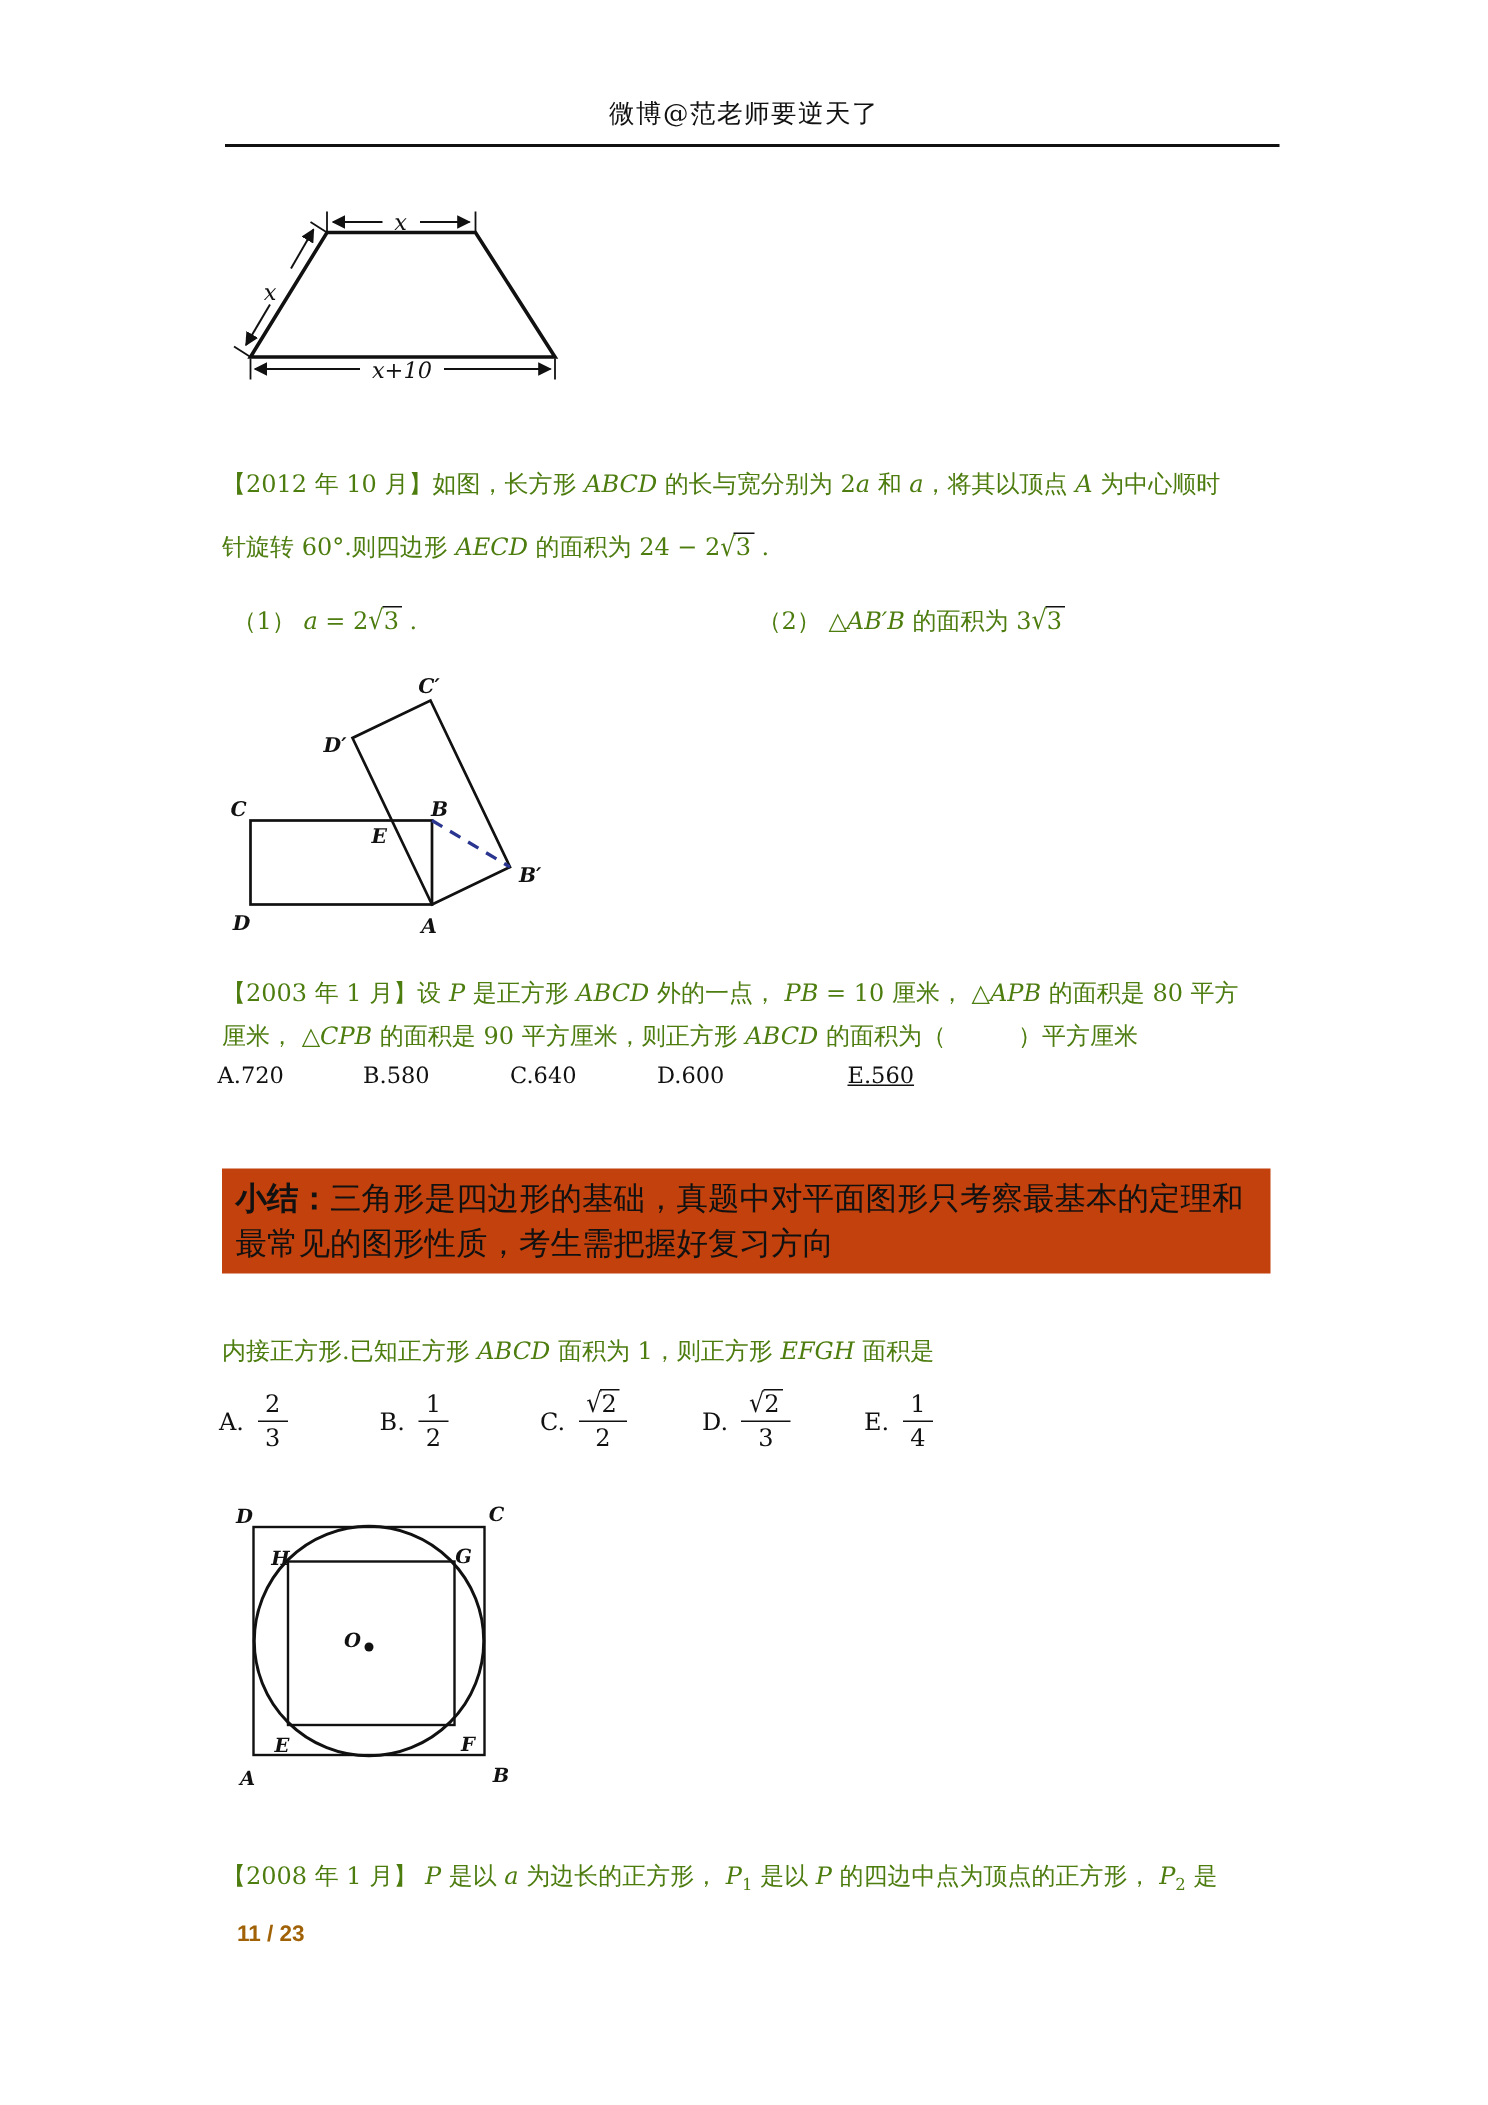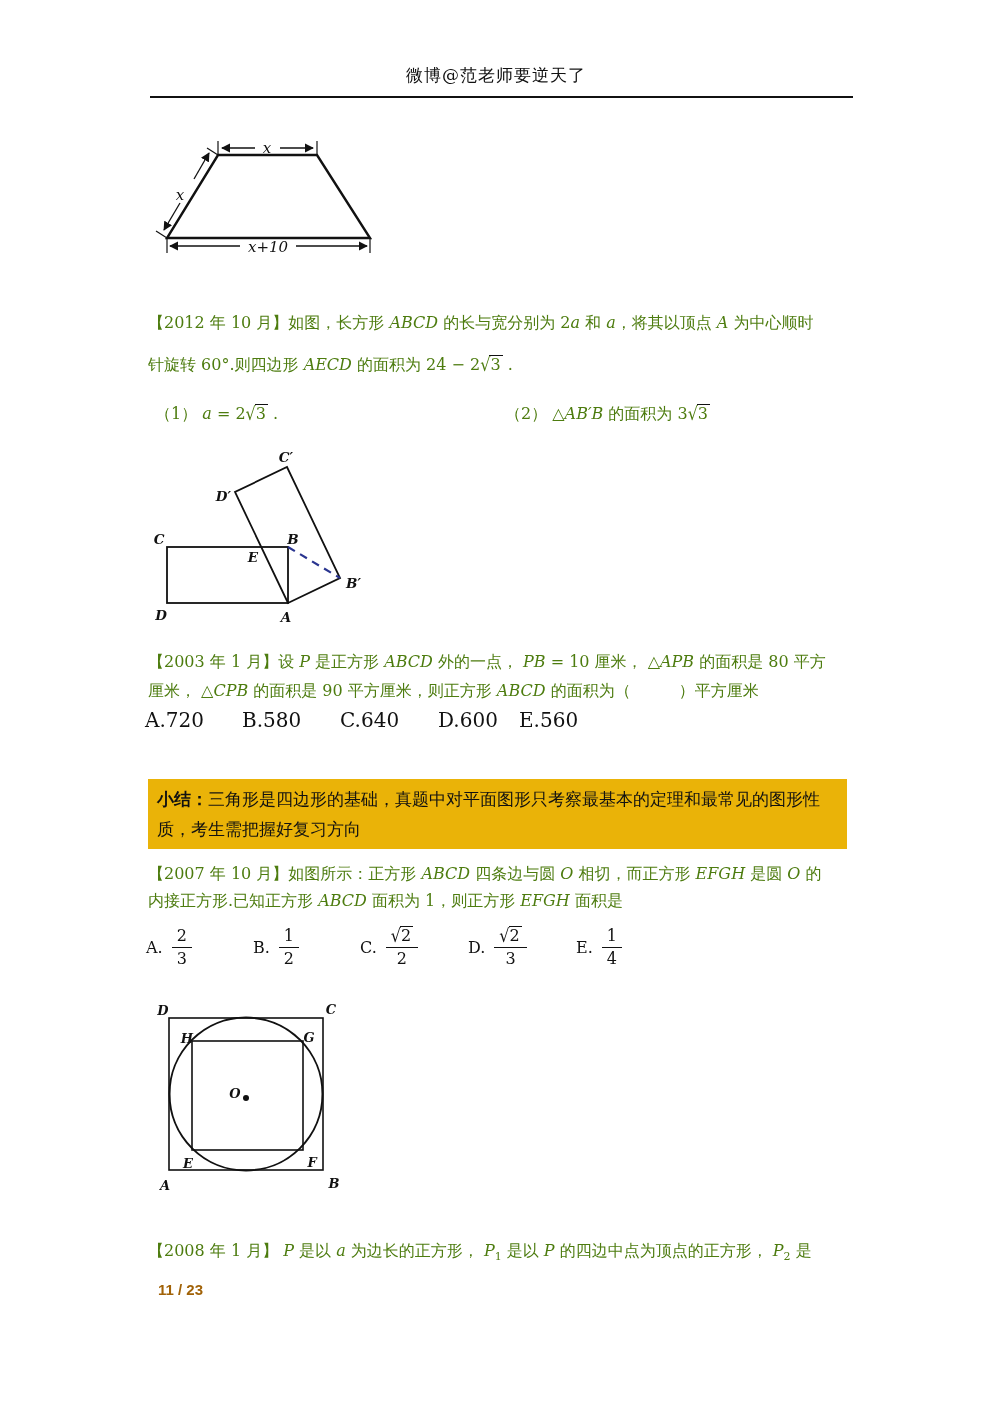--- a/index.html
+++ b/index.html
@@ -12,23 +12,23 @@
   .line { position:absolute; white-space:nowrap; font-size:16px; line-height:20px; color:#4d7c0f; }
   .it { font-style:italic; font-family:"DejaVu Serif","Liberation Serif",serif; }
   .bd { font-weight:bold; }
   .sub { font-size:11px; vertical-align:-4px; }
   .rad { display:inline-block; margin-right:-1px; transform:scaleY(1.12); }
   .sq { display:inline-block; border-top:1.4px solid #111; padding:0 2px 0 1px; line-height:1.1; }
   .header-title { position:absolute; top:64px; left:0; width:100%; text-align:center; font-size:17px; letter-spacing:1px; }
   .header-rule { position:absolute; left:150px; top:96px; width:703px; height:2px; background:#111; }
   .summary-box {
     position:absolute; left:148px; top:779px; width:681px; min-height:50px;
-    background:#eab308; padding:5px 9px; font-size:17px; line-height:30px;
+    background:#c2410c; padding:5px 9px; font-size:21px; line-height:30px;
   }
-  .opt2003 { position:absolute; top:708px; font-size:20px; white-space:nowrap;text-align:center; }
+  .opt2003 { position:absolute; top:708px; font-size:15px; white-space:nowrap;text-align:center; }
   .frac-opt { position:absolute; top:926px; display:flex; align-items:center; gap:9px; font-size:16px; }
   .frac { display:inline-flex; flex-direction:column; align-items:center; line-height:1.25; }
   .frac .num { border-bottom:1.4px solid #111; padding:0 5px 1px 5px; }
   .frac .den { padding-top:1px; }
   .fig-label  { font-family:"DejaVu Serif","Liberation Serif",serif; font-style:italic; fill:#111; }
   .fig-label-b{ font-family:"DejaVu Serif","Liberation Serif",serif; font-style:italic; font-weight:bold; fill:#111; }
   .footer { position:absolute; left:158px; top:1281px; font-family:"Liberation Sans","DejaVu Sans",sans-serif; font-weight:bold; font-size:15px; color:#a16207; }
 </style>
 </head>
 <body>
@@ -83,27 +83,26 @@
     <text class="fig-label-b" x="11" y="175" font-size="13.5" text-anchor="middle">D</text>
     <text class="fig-label-b" x="136" y="177" font-size="13.5" text-anchor="middle">A</text>
   </svg>
 
   <div class="line" style="left:148px; top:652px;"><span>【2003 年 1 月】设 </span><span class="it">P</span><span> 是正方形 </span><span class="it">ABCD</span><span> 外的一点， </span><span class="it">PB</span><span> = 10 厘米， △</span><span class="it">APB</span><span> 的面积是 80 平方</span></div>
   <div class="line" style="left:148px; top:681px;"><span>厘米， △</span><span class="it">CPB</span><span> 的面积是 90 平方厘米，则正方形 </span><span class="it">ABCD</span><span> 的面积为（　　　）平方厘米</span></div>
   <span class="opt2003" style="left:145px;">A.720</span>
   <span class="opt2003" style="left:242px;">B.580</span>
   <span class="opt2003" style="left:340px;">C.640</span>
   <span class="opt2003" style="left:438px;">D.600</span>
-  <span class="opt2003" style="left:519px;">E.560</span>
+  <span class="opt2003" style="left:565px;text-decoration:underline;">E.560</span>
 
   <div class="summary-box">
     <span class="bd">小结：</span><span>三角形是四边形的基础，真题中对平面图形只考察最基本的定理和最常见的图形性质，考生需把握好复习方向</span>
   </div>
 
-  <div class="line" style="left:148px; top:864px;"><span>【2007 年 10 月】如图所示：正方形 </span><span class="it">ABCD</span><span> 四条边与圆 </span><span class="it">O</span><span> 相切，而正方形 </span><span class="it">EFGH</span><span> 是圆 </span><span class="it">O</span><span> 的</span></div>
   <div class="line" style="left:148px; top:891px;"><span>内接正方形.已知正方形 </span><span class="it">ABCD</span><span> 面积为 1，则正方形 </span><span class="it">EFGH</span><span> 面积是</span></div>
 
   <div class="frac-opt" style="left:146px;">
     <span>A.</span>
     <span class="frac">
       <span class="num"><span>2</span></span>
       <span class="den">3</span>
     </span>
   </div>
   <div class="frac-opt" style="left:253px;">

